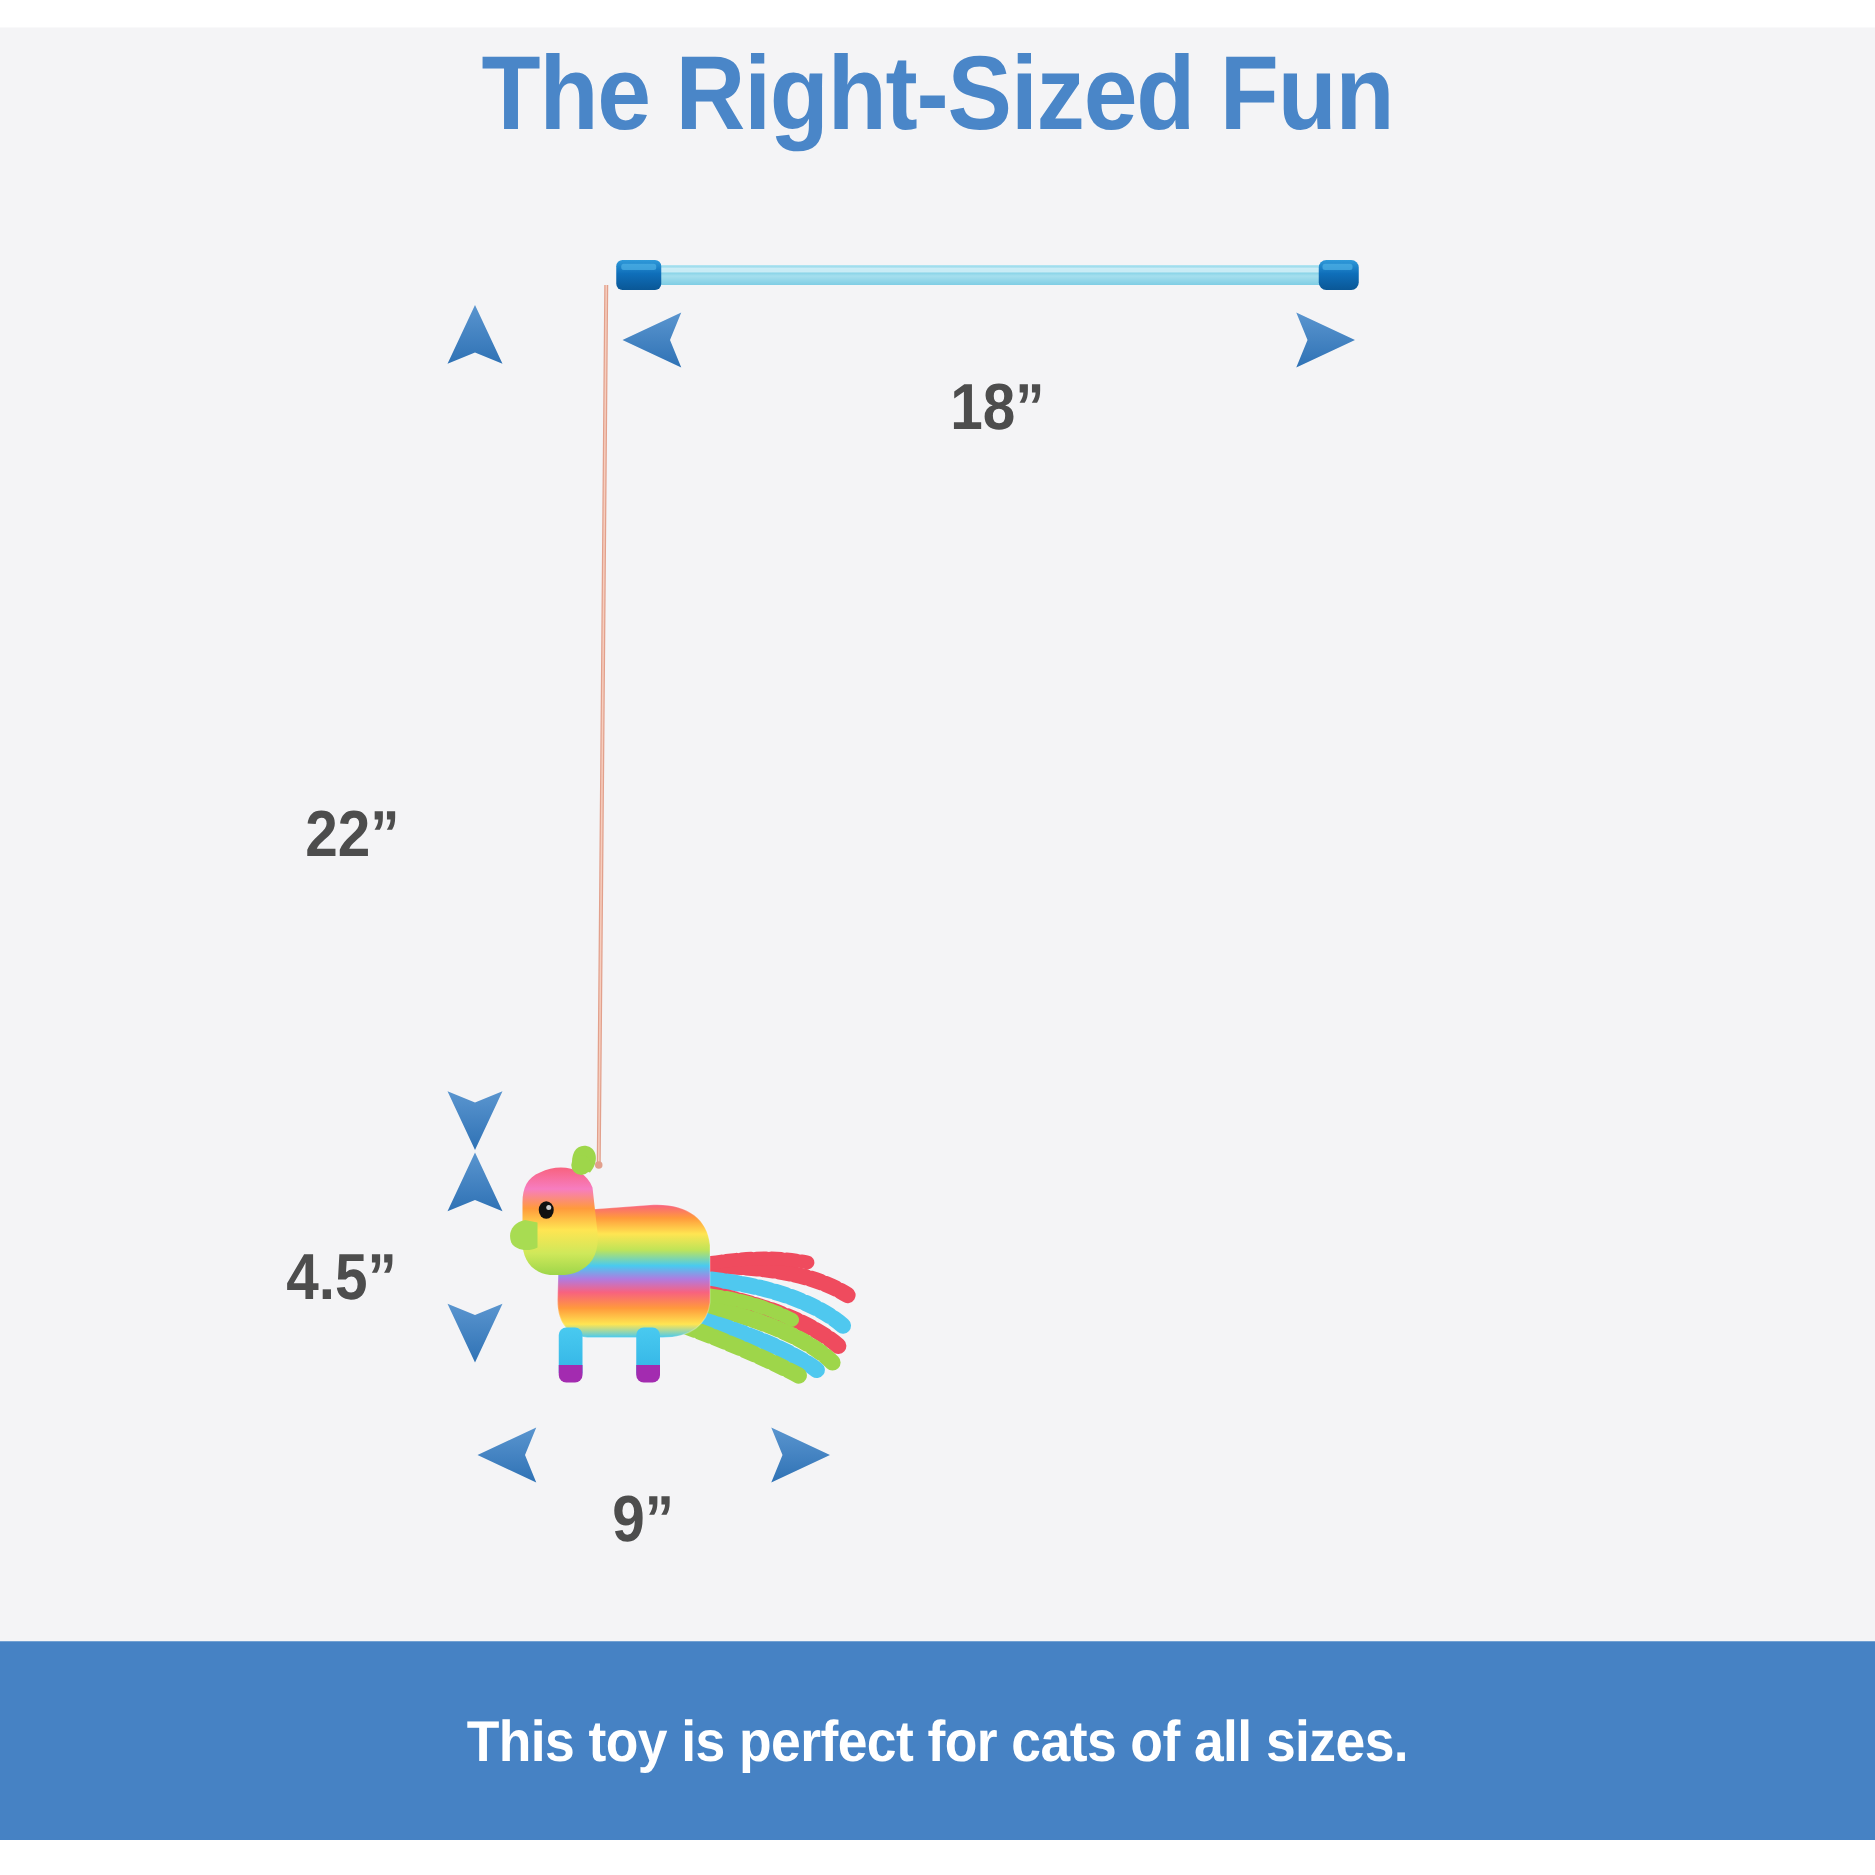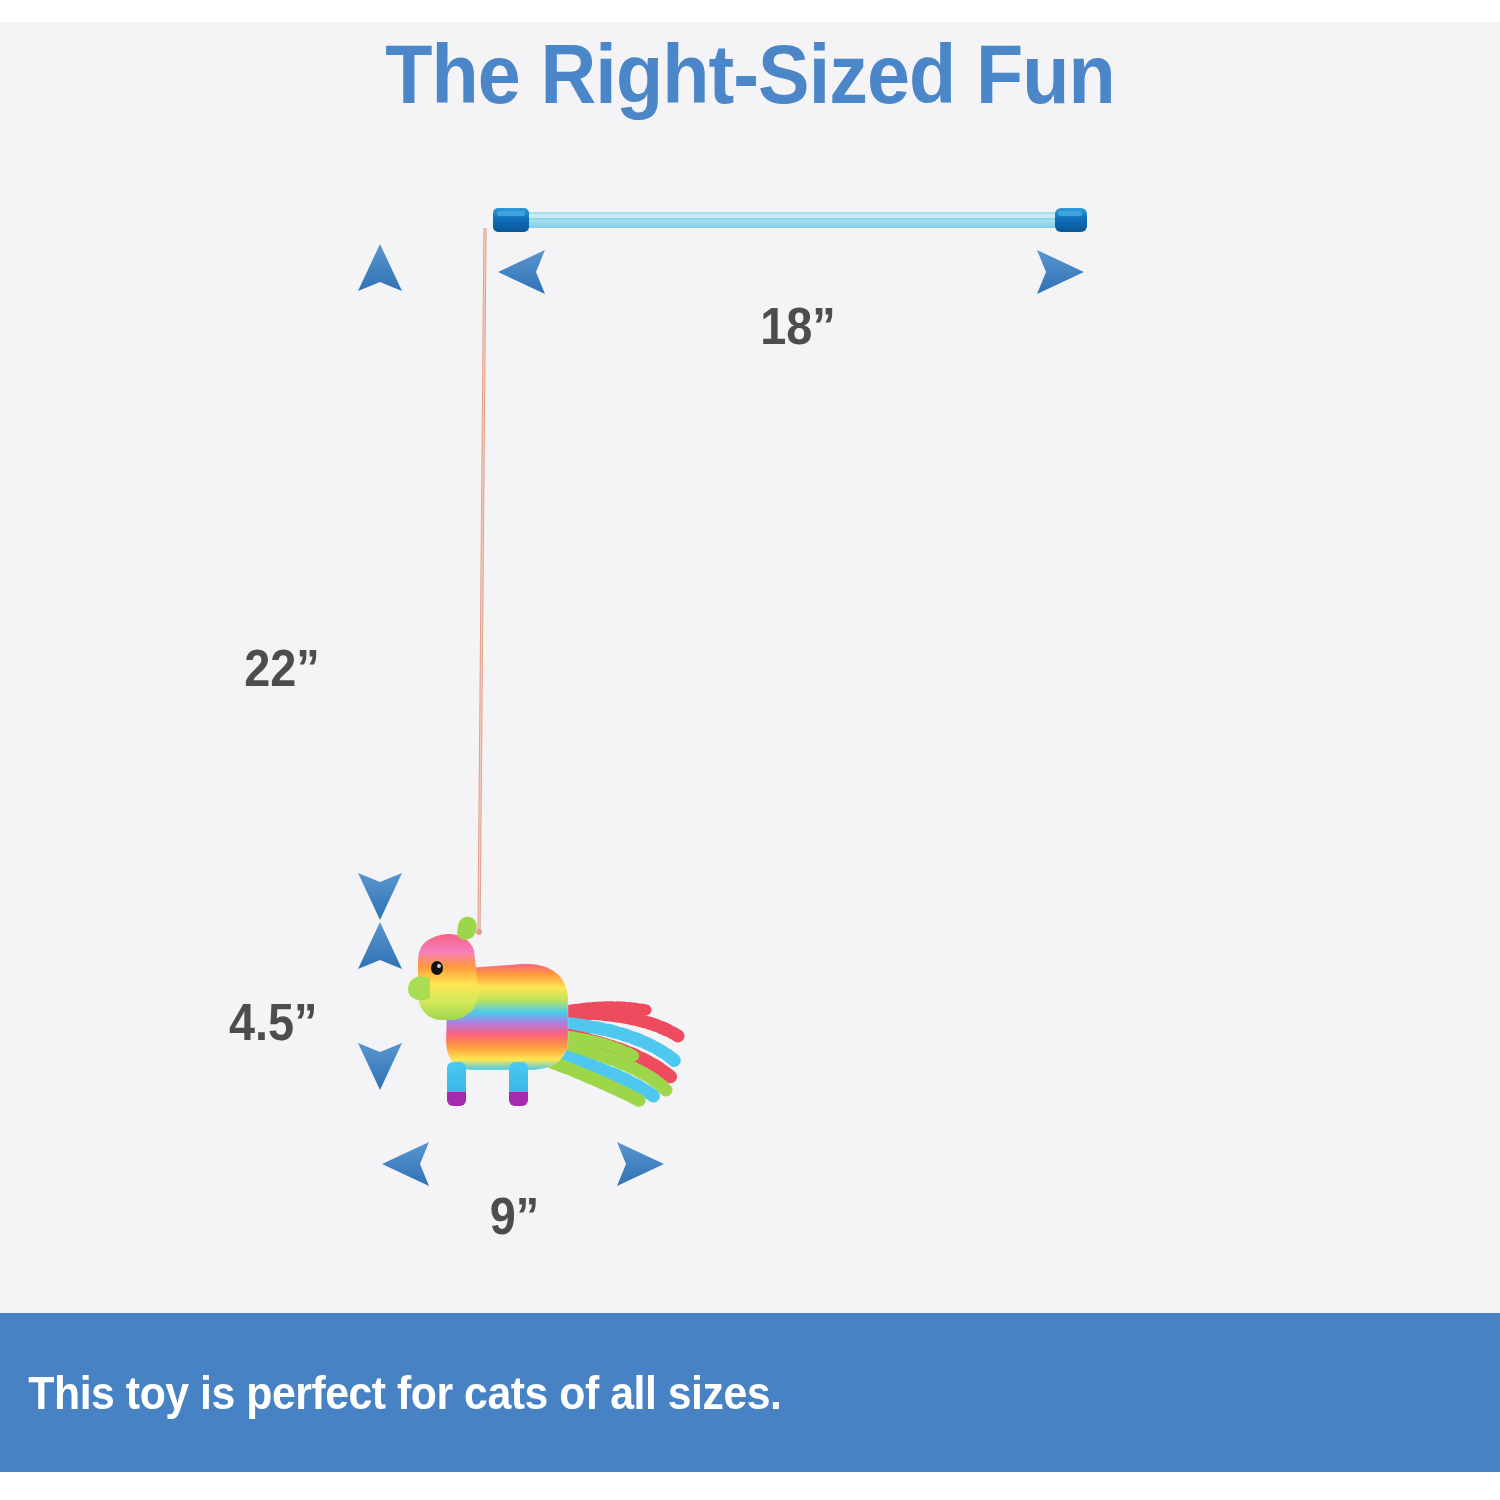--- a/index.html
+++ b/index.html
@@ -37,21 +37,21 @@
     white-space:nowrap;
   }
   
   .banner{
     position:absolute;
     left:0;top:1313px;
     width:1500px;height:159px;
     background:#4682c4;
     display:flex;
     align-items:center;
-    justify-content:flex-start;
+    justify-content:center;
   }
   .banner-text{
     color:#ffffff;
     font-size:46px;
     font-weight:bold;
     letter-spacing:-0.5px;
     transform:scaleX(0.93);
     white-space:nowrap;
   }
   

